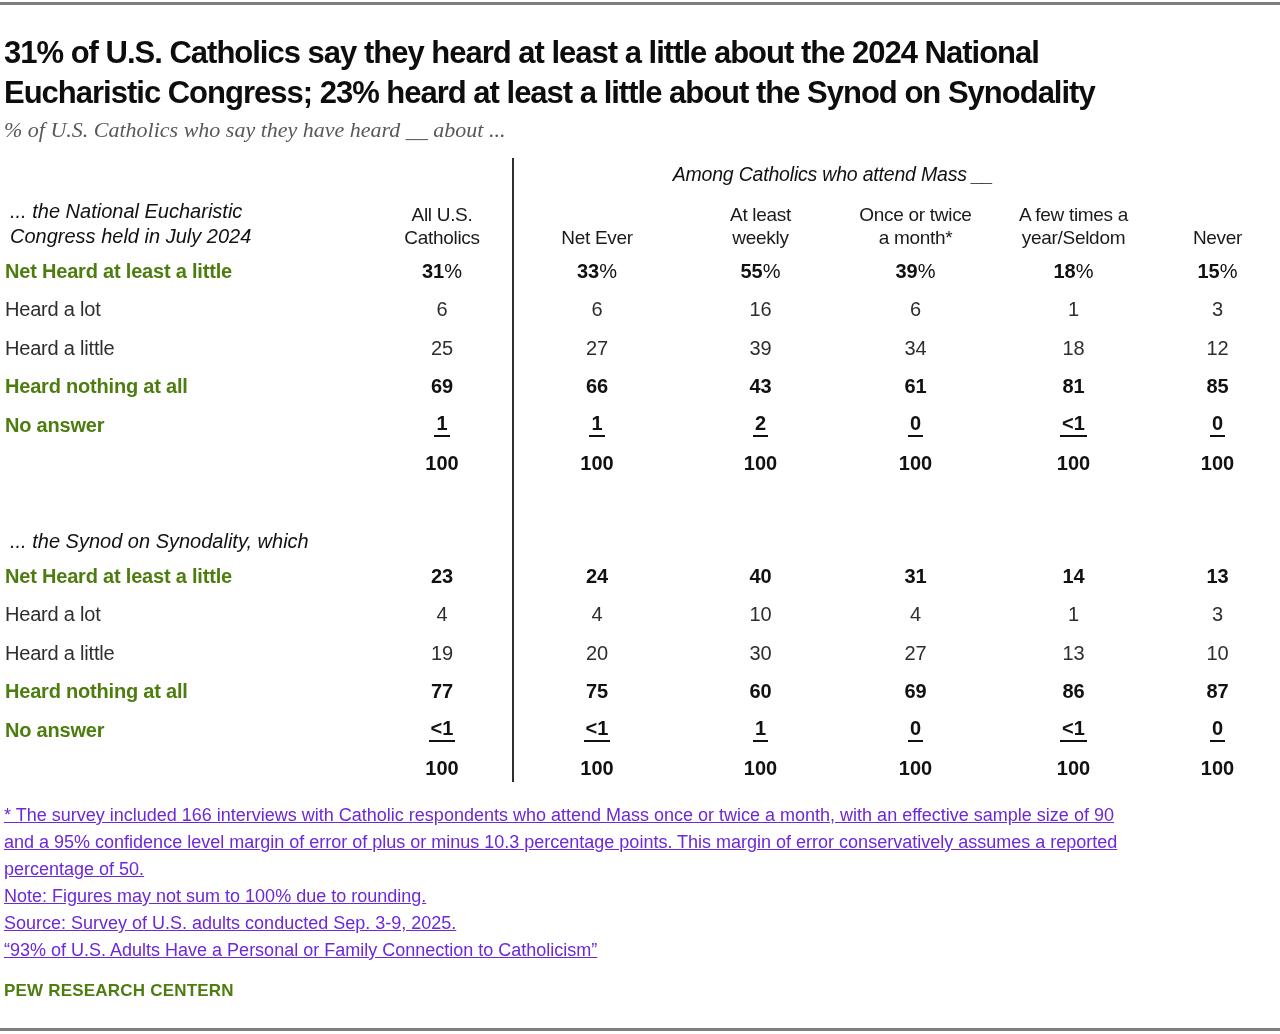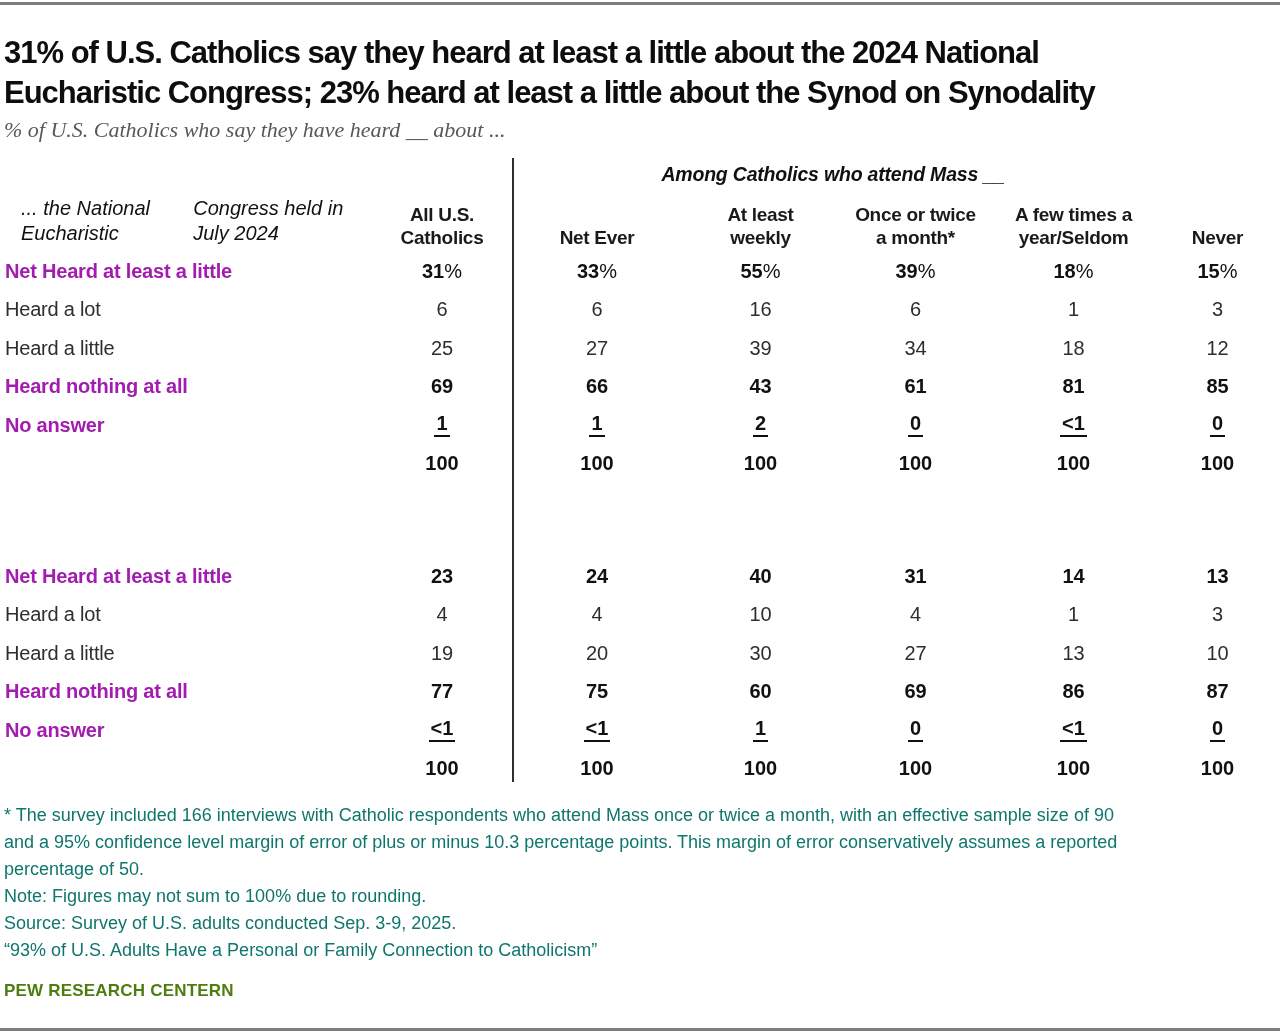--- a/index.html
+++ b/index.html
@@ -9,41 +9,41 @@
   }
   .rule{position:absolute;left:0;width:1280px;background:#7e7e7e;}
   .rule-top{top:2px;height:3px;}
   .rule-bottom{top:1028px;height:3px;}
   .title{position:absolute;top:33px;left:4px;margin:0;font-size:31px;line-height:40px;
     font-weight:700;letter-spacing:-1px;color:#0d0d0d;}
   .title .tline{display:block;}
   .subtitle{position:absolute;top:117px;left:4px;margin:0;
     font-family:"Liberation Serif",serif;font-style:italic;font-size:22px;color:#585858;}
   .group-header{position:absolute;top:163px;left:513px;width:640px;text-align:center;
-    font-weight:700;font-style:italic;font-size:19.5px;letter-spacing:-0.2px;color:#111;}
+    font-weight:400;font-style:italic;font-size:19.5px;letter-spacing:-0.2px;color:#111;}
   .divider{position:absolute;left:512px;top:158px;width:2px;height:624px;background:#2e2e2e;}
   .table{position:absolute;top:196px;left:0;width:1280px;}
   .row{display:grid;grid-template-columns:372px 140px 170px 157px 153px 163px 125px;}
   .header-row{height:56px;}
   .data-row{height:38.5px;}
   .spacer-row{height:74px;}
   .cell{display:flex;align-items:center;min-width:0;}
   .label-cell{padding-left:5px;justify-content:flex-start;font-size:20px;letter-spacing:-0.2px;}
   .value-cell{justify-content:center;font-size:20px;text-align:center;}
-  .col-head{align-items:flex-end;justify-content:center;text-align:center;font-weight:700;
+  .col-head{align-items:flex-end;justify-content:center;text-align:center;font-weight:400;
     font-size:19px;line-height:23px;white-space:pre-line;padding-bottom:3px;letter-spacing:-0.3px;}
-  .section-label{display:flex;justify-content:flex-end;align-items:flex-start;
-    padding-left:21px;padding-bottom:3px;font-style:italic;font-size:20px;line-height:25px;color:#111;}
-  .lbl-bold{font-weight:700;color:#a21caf;}
+  .section-label{display:flex;flex-direction:column;justify-content:flex-end;align-items:flex-start;
+    padding-left:10px;padding-bottom:3px;font-style:italic;font-size:20px;line-height:25px;color:#111;}
+  .lbl-bold{font-weight:700;color:#4d7c0f;}
   .lbl-sub{font-weight:400;color:#2e2e2e;}
   .val-bold{font-weight:700;color:#111;}
   .val-reg{font-weight:400;color:#2e2e2e;}
   .u{display:inline-block;border-bottom:2.5px solid #101010;padding:0 2px 1px;line-height:1.05;}
   .pct{font-weight:400;}
-  .notes{position:absolute;top:802px;left:4px;width:1272px;font-size:18px;line-height:27px;color:#0f766e;}
+  .notes{position:absolute;top:802px;left:4px;width:1272px;font-size:18px;line-height:27px;color:#6d28d9;text-decoration:underline;}
   .notes p{margin:0;}
   .brand{position:absolute;top:981px;left:4px;font-weight:700;font-size:17px;
     letter-spacing:0.2px;color:#4d7c0f;}
 </style>
 </head>
 <body>
 
 <div class="figure">
   <div class="rule rule-top"></div>
 
@@ -195,20 +195,21 @@
         </div>
         <div class="cell value-cell val-bold">
           <span>100</span>
         </div>
         <div class="cell value-cell val-bold">
           <span>100</span>
         </div>
       </div>
       <div class="row spacer-row">
         <div class="cell section-label">
+          <div>... the Synod on Synodality, which</div>
         </div>
         <div class="cell"></div>
         <div class="cell"></div>
         <div class="cell"></div>
         <div class="cell"></div>
         <div class="cell"></div>
         <div class="cell"></div>
       </div>
       <div class="row data-row">
         <div class="cell label-cell lbl-bold">Net Heard at least a little</div>

